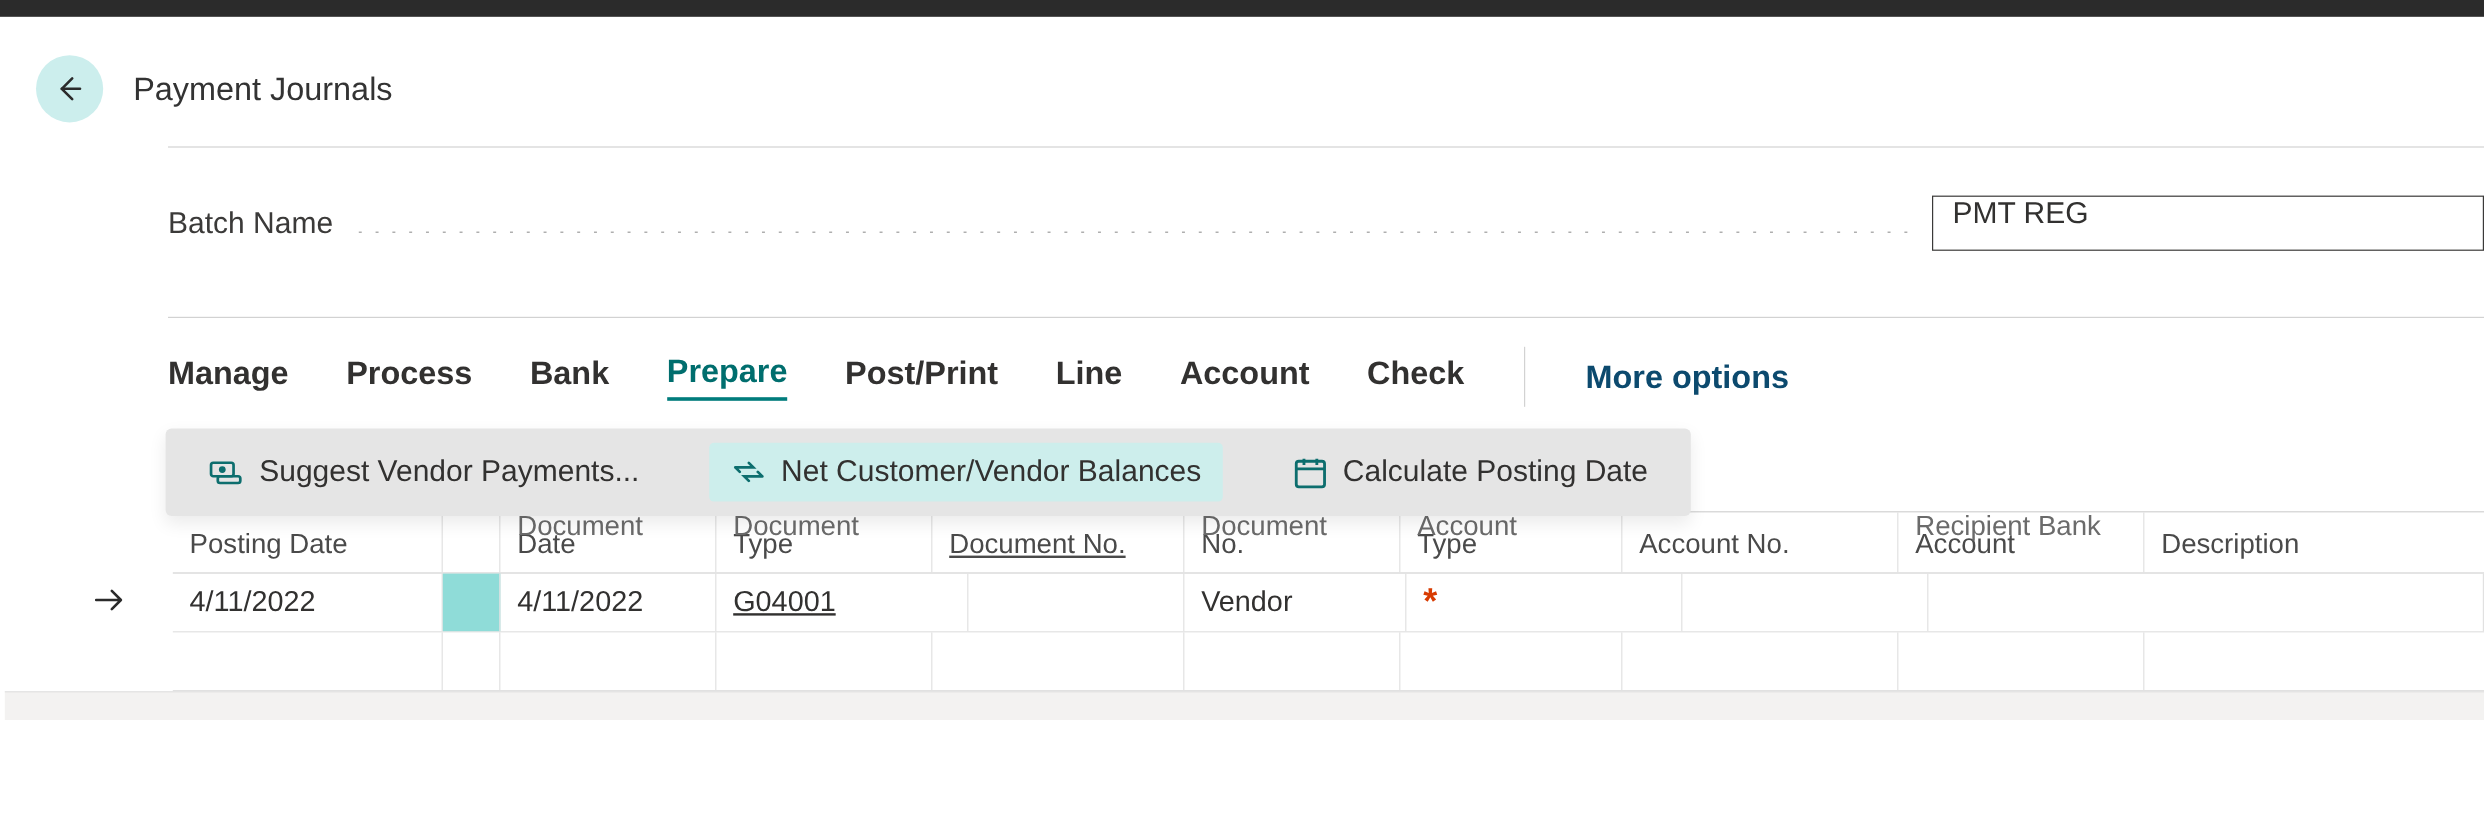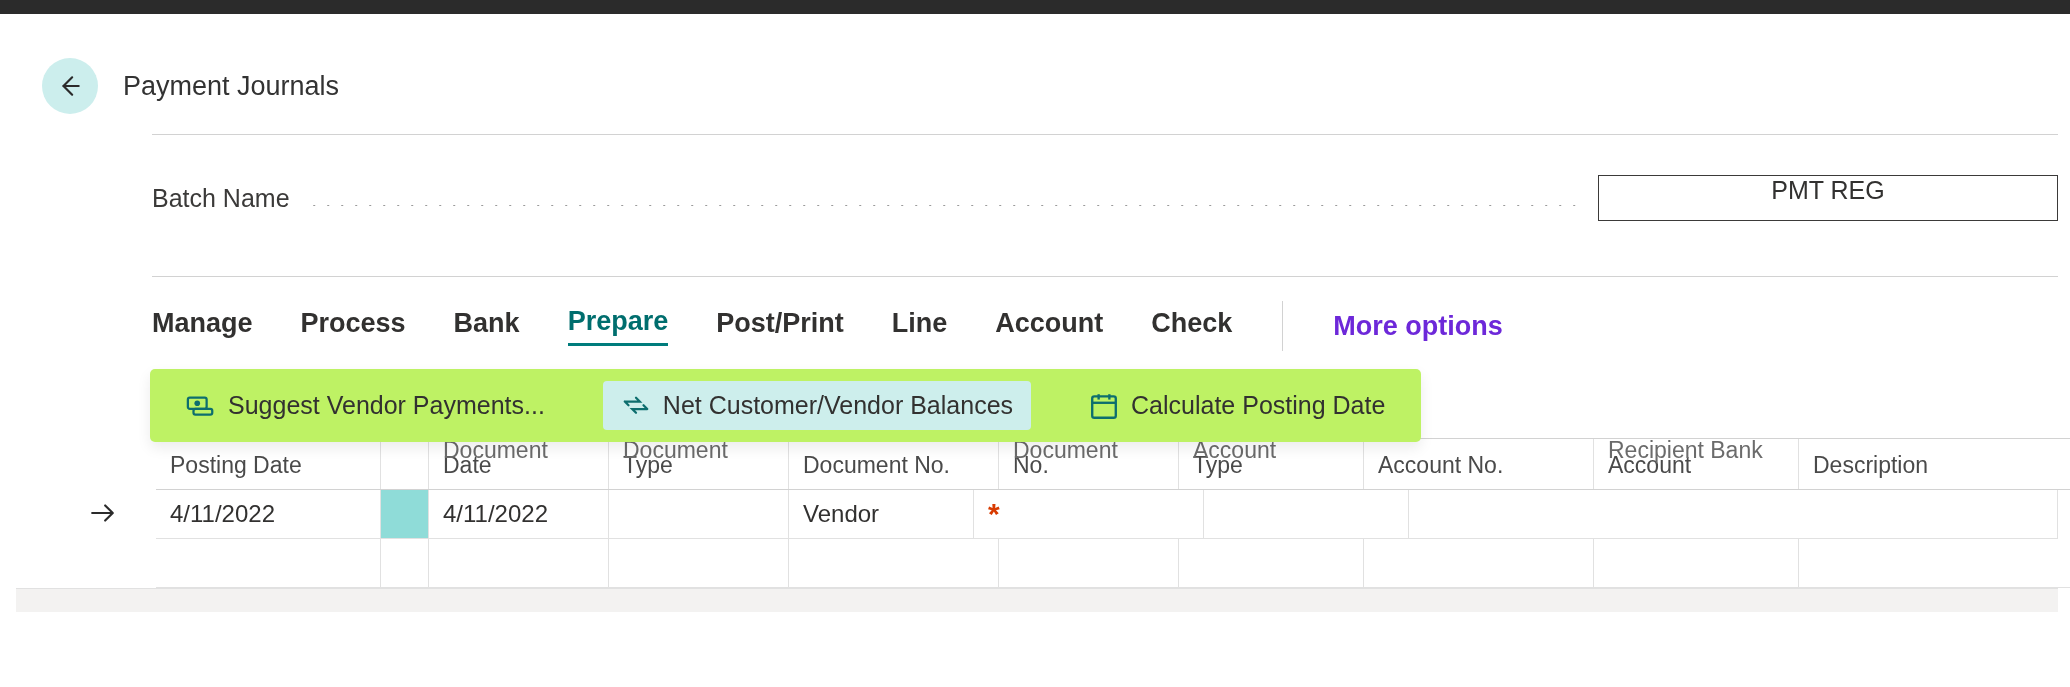--- a/index.html
+++ b/index.html
@@ -12,22 +12,21 @@
     width: 2070px;
     height: 687px;
     overflow: hidden;
   }
   .topbar {
     height: 14px;
     background: #2b2b2b;
     width: 100%;
   }
   .page {
-    padding: 12px;
-    text-align: center;
+    padding: 0;
   }
   .header-row {
     display: flex;
     align-items: center;
     padding: 32px 0 20px 30px;
     gap: 25px;
   }
   .back-btn {
     width: 56px;
     height: 56px;
@@ -101,27 +100,27 @@
   }
   .tab-divider {
     width: 1px;
     height: 50px;
     background: #d2d2d2;
     margin: 0 2px;
     align-self: center;
   }
   .more-options {
     font-size: 27px;
-    color: #6d28d9;
+    color: #0c4a6e;
     cursor: pointer;
   }
   .sub-toolbar {
     margin-top: 18px;
     margin-left:  -2px;
-    background: #bef264;
+    background: #e5e5e5;
     box-shadow: 0 6px 14px rgba(0,0,0,0.08);
     border-radius: 5px;
     padding: 12px 18px;
     display: flex;
     align-items: center;
     gap: 40px;
     position: relative;
     z-index: 2;
     width: fit-content;
   }
@@ -190,21 +189,21 @@
     color: #323130;
   }
   .sel-chip {
     width: 48px;
     background: #8fdcd8;
   }
   .col-posting { width: 225px; }
   .col-sel { width: 48px; border-right: 1px solid #e1e1e1;}
   .col-docdate { width: 180px; }
   .col-doctype { width: 180px; }
-  .col-docno  { width: 210px; }
+  .col-docno  { width: 210px; text-decoration: underline; }
   .col-extno  { width: 180px; }
   .col-accttype { width: 185px; }
   .col-acctno  { width: 230px; }
   .col-recip   { width: 205px; }
   .col-desc    { width: 340px; flex:1; border-right:none; }
   .asterisk {
     color: #d83b01;
     font-size: 30px;
     font-weight: 700;
   }
@@ -351,20 +350,21 @@
           <svg viewBox="0 0 24 20">
               <path d="M2 10 H20 M14 3 L21 10 L14 17" stroke="#2b2b2b" stroke-width="2" fill="none" stroke-linecap="round" stroke-linejoin="round"></path>
             </svg>
         </span>
       </div>
       <div style="flex:1;">
         <div class="grid-row">
           <div class="cell col-posting">4/11/2022</div>
           <div class="cell col-sel sel-chip"></div>
           <div class="cell col-docdate">4/11/2022</div>
+          <div class="cell col-docno">G04001</div>
           <div class="cell col-extno"></div>
           <div class="cell col-accttype">Vendor</div>
           <div class="cell col-acctno">
             <span class="asterisk">*</span>
           </div>
           <div class="cell col-recip"></div>
           <div class="cell col-desc"></div>
         </div>
       </div>
     </div>

